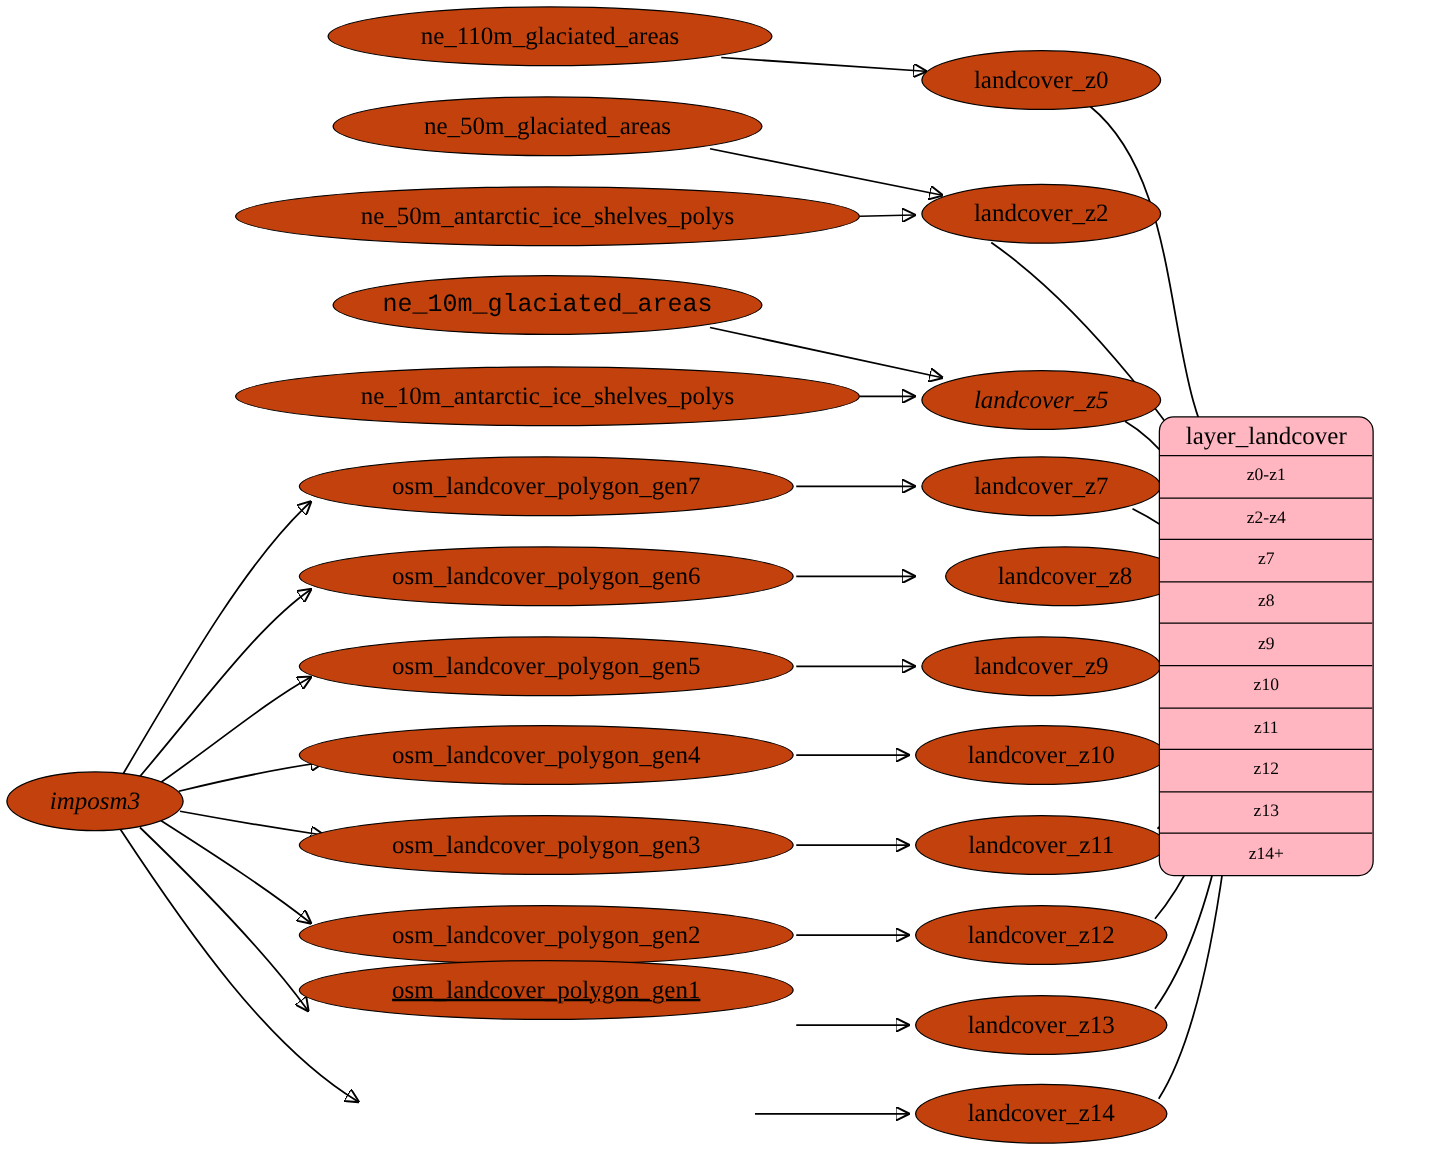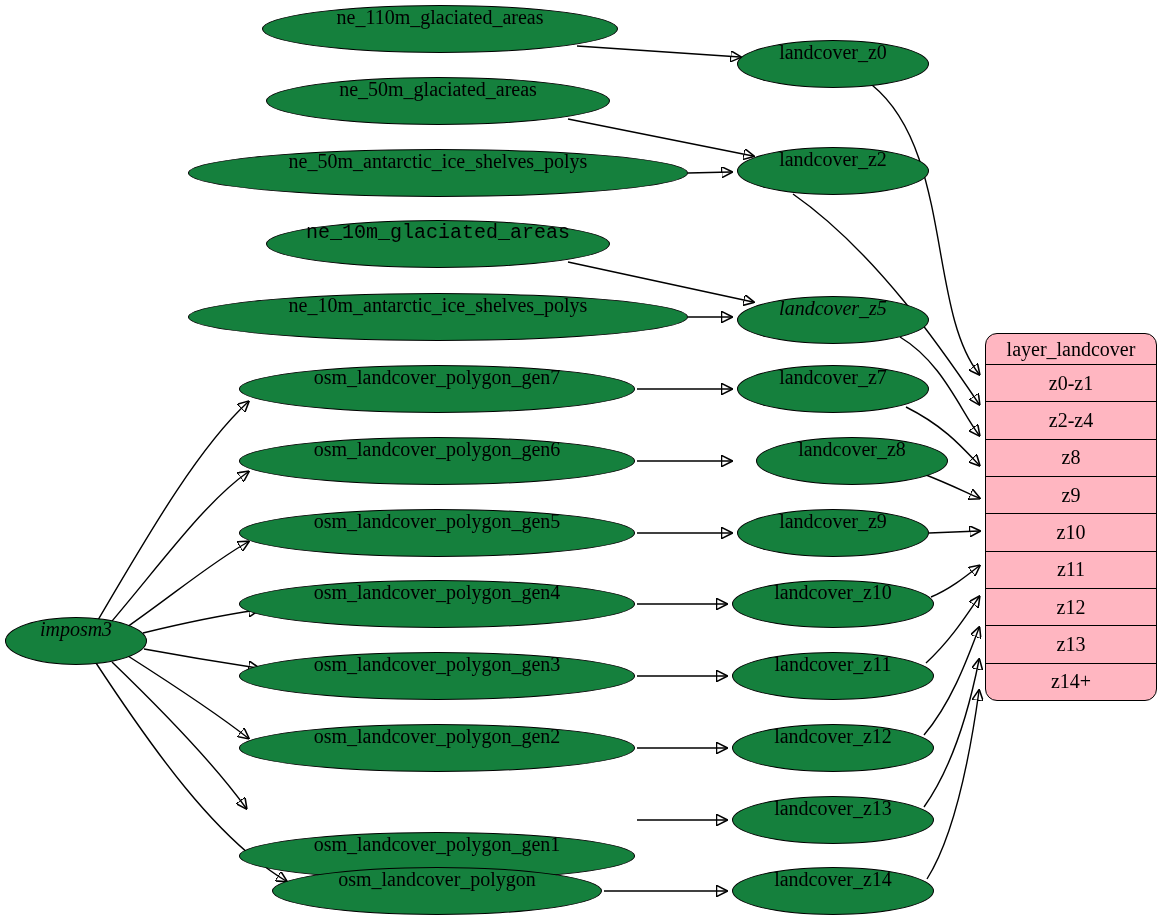--- a/index.html
+++ b/index.html
@@ -5,37 +5,37 @@
   html,body { margin:0; padding:0; background:#ffffff; }
   .canvas {
     position:relative; width:1165px; height:923px;
     background:#ffffff; overflow:hidden;
     font-family:"Liberation Serif", serif; color:#000;
   }
   svg.edges { position:absolute; left:0; top:0; width:1165px; height:923px; }
   svg.edges path { fill:none; stroke:#000; stroke-width:1.4; }
   .node {
     position:absolute; box-sizing:border-box; height:48px;
-    display:flex; align-items:flex-start; justify-content:center;
-    background:#15803d; border:1.5px solid #000; border-radius:50%;
+    display:flex; align-items:center; justify-content:center;
+    background:#c2410c; border:1.5px solid #000; border-radius:50%;
     font-size:20px; white-space:nowrap;
   }
   .record {
     position:absolute; box-sizing:border-box;
     background:#ffb6c1; border:1.5px solid #000; border-radius:12px;
     display:flex; flex-direction:column; overflow:hidden;
   }
   .record .hdr {
     height:30px; flex:none; display:flex; align-items:center; justify-content:center;
     font-size:20px;
   }
   .record .cell {
     flex:1; border-top:1.4px solid #000;
     display:flex; align-items:center; justify-content:center;
-    font-size:20px;
+    font-size:14px;
   }
 </style>
 </head>
 <body>
 
 <div class="canvas">
 
   <svg class="edges" viewBox="0 0 1165 923">
     <defs>
       <marker id="arrow" viewBox="0 0 10 10" refX="8.5" refY="5" markerWidth="8" markerHeight="8" orient="auto-start-reverse">
@@ -108,25 +108,22 @@
   </div>
   <div class="node" style="left:239px; top:580px; width:396px;">
     <span>osm_landcover_polygon_gen4</span>
   </div>
   <div class="node" style="left:239px; top:652px; width:396px;">
     <span>osm_landcover_polygon_gen3</span>
   </div>
   <div class="node" style="left:239px; top:724px; width:396px;">
     <span>osm_landcover_polygon_gen2</span>
   </div>
-  <div class="node" style="left:239px; top:832px; width:396px;">
+  <div class="node" style="left:239px; top:768px; width:396px;text-decoration:underline;">
     <span>osm_landcover_polygon_gen1</span>
-  </div>
-  <div class="node" style="left:272px; top:867px; width:330px;">
-    <span>osm_landcover_polygon</span>
   </div>
 
   <div class="node" style="left:737px; top:40px; width:192px;">
     <span>landcover_z0</span>
   </div>
   <div class="node" style="left:737px; top:147px; width:192px;">
     <span>landcover_z2</span>
   </div>
   <div class="node" style="left:737px; top:296px; width:192px;font-style:italic;">
     <span>landcover_z5</span>
@@ -149,24 +146,25 @@
   <div class="node" style="left:732px; top:724px; width:202px;">
     <span>landcover_z12</span>
   </div>
   <div class="node" style="left:732px; top:796px; width:202px;">
     <span>landcover_z13</span>
   </div>
   <div class="node" style="left:732px; top:867px; width:202px;">
     <span>landcover_z14</span>
   </div>
 
-  <div class="record" style="left:985px; top:333px; width:172px; height:368px;">
+  <div class="record" style="left:927px; top:333px; width:172px; height:368px;">
     <div class="hdr">layer_landcover</div>
     <div class="cell">z0-z1</div>
     <div class="cell">z2-z4</div>
+    <div class="cell">z7</div>
     <div class="cell">z8</div>
     <div class="cell">z9</div>
     <div class="cell">z10</div>
     <div class="cell">z11</div>
     <div class="cell">z12</div>
     <div class="cell">z13</div>
     <div class="cell">z14+</div>
   </div>
 
 </div>

